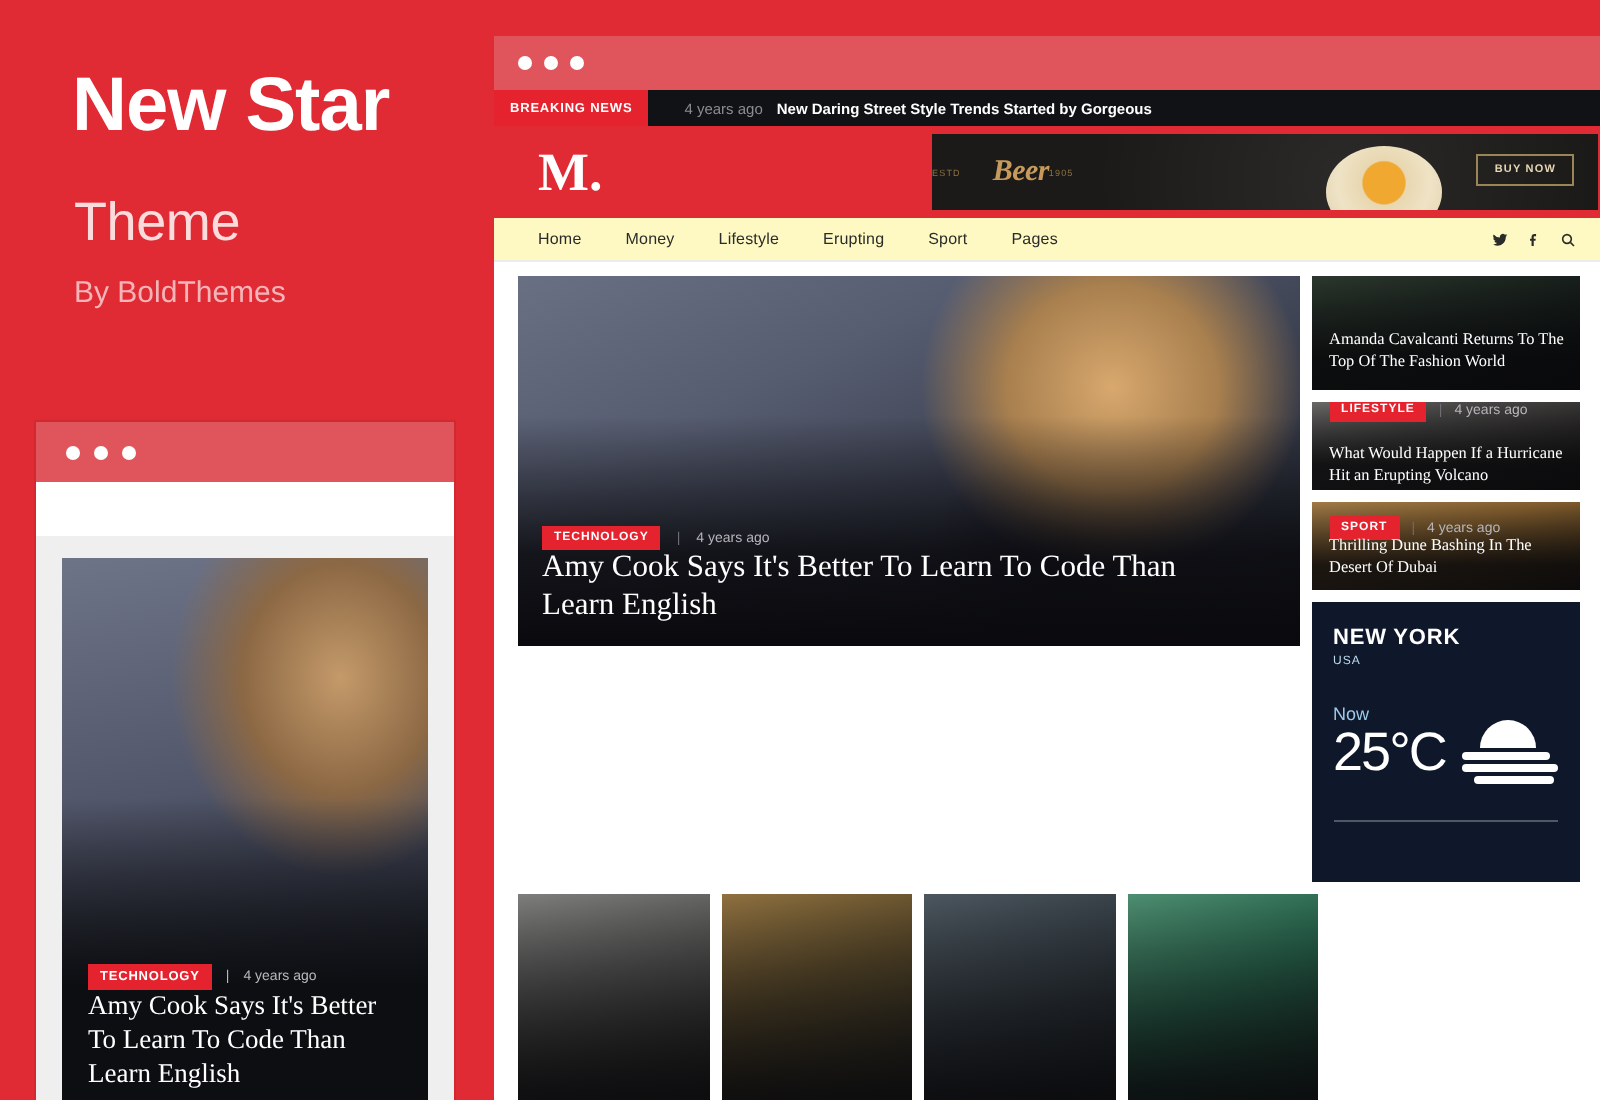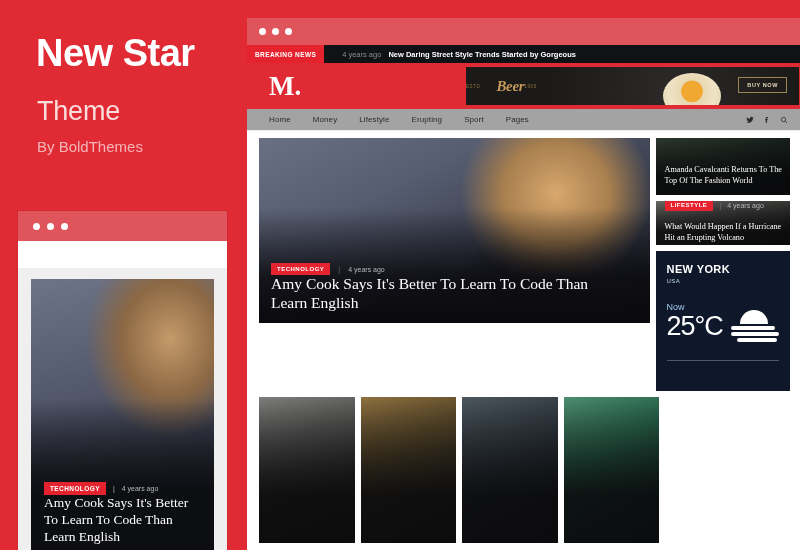--- a/index.html
+++ b/index.html
@@ -122,21 +122,21 @@
     z-index:2;
   }
   .ad-btn {
     position:absolute; right:12px; top:10px; z-index:3;
     border:1px solid #9a8556; color:#e5d7b6; font-size:5.5px; font-weight:700;
     letter-spacing:0.6px; padding:4px 8px;
   }
 
   
   .nav {
-    height:22px; background:#a3a3a3; display:flex; align-items:center;
+    height:22px; background:#fef9c3; display:flex; align-items:center;
     padding:0 12px 0 22px; border-bottom:1px solid #ececec;
   }
   .nav-items { display:flex; gap:22px; }
   .nav-item { font-size:8px; color:#2b2b2b; letter-spacing:0.1px; }
   .nav-icons { margin-left:auto; display:flex; gap:9px; align-items:center; color:#2b2b2b; }
   .nav-icons svg { display:block; }
 
   
   .feature {
     display:flex; gap:6px; padding:7px 10px 0 12px; background:#ffffff;
@@ -329,20 +329,29 @@
       <div class="rcard tall">
         <div class="rphoto p-volcano"></div>
         <div class="rmeta" style="bottom:34px;">
           <span class="cat-badge">LIFESTYLE</span>
           <span class="meta-sep">|</span>
           <span class="meta-time">4 years ago</span>
         </div>
         <div class="rtitle" style="bottom:1px;">What Would Happen If a Hurricane Hit an Erupting Volcano</div>
       </div>
 
+      <div class="rcard tall">
+        <div class="rphoto p-dune"></div>
+        <div class="rmeta" style="bottom:25px;">
+          <span class="cat-badge">SPORT</span>
+          <span class="meta-sep">|</span>
+          <span class="meta-time">4 years ago</span>
+        </div>
+        <div class="rtitle" style="bottom:5px;">Thrilling Dune Bashing In The Desert Of Dubai</div>
+      </div>
 
       <div class="weather">
         <div class="w-city">NEW YORK</div>
         <div class="w-country">USA</div>
         <div class="w-now">Now</div>
         <div class="w-row">
           <span class="w-temp">25°C</span>
           <span class="w-icon">
             <span class="w-sun"></span>
             <span class="w-line w-l1"></span>

